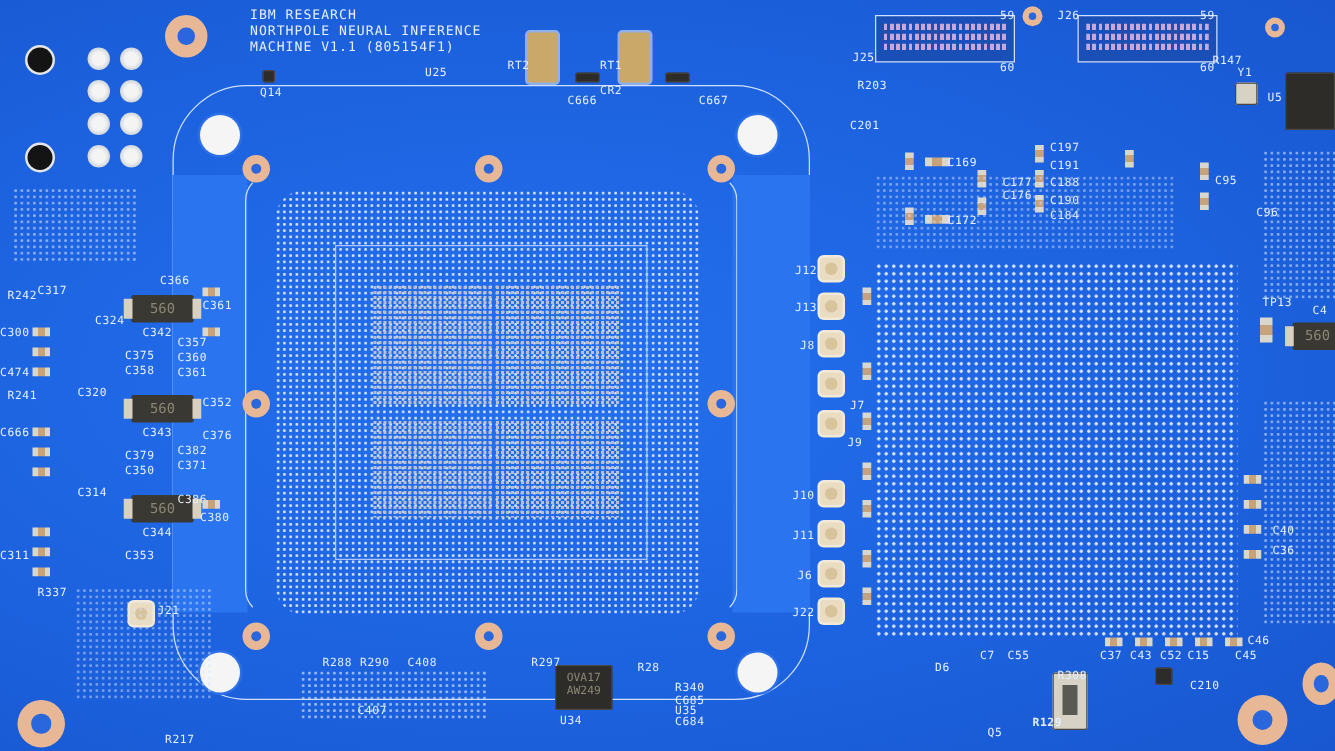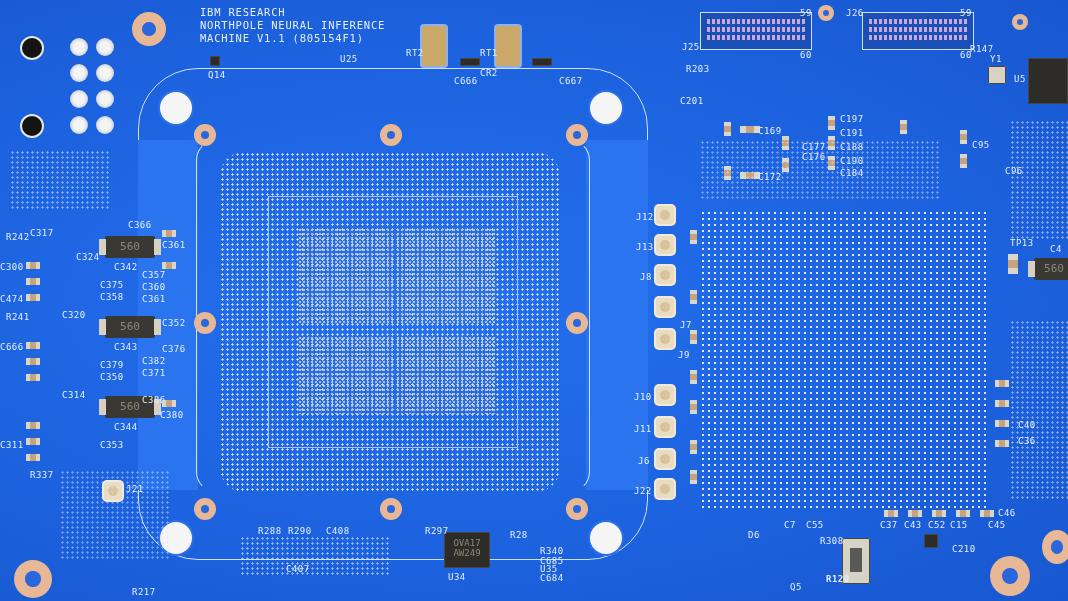--- a/index.html
+++ b/index.html
@@ -256,21 +256,21 @@
   <div class="silk" style="left:950px;top:520px;">C15</div>
   <div class="silk" style="left:998px;top:508px;">C46</div>
   <div class="silk" style="left:988px;top:520px;">C45</div>
   <div class="silk" style="left:784px;top:520px;">C7</div>
   <div class="silk" style="left:806px;top:520px;">C55</div>
   <div class="silk" style="left:748px;top:530px;">D6</div>
 
   <div class="chip" style="left:842px;top:538px;width:28px;height:46px;background:#d6d2c6;">
     <div style="position:absolute;left:8px;top:10px;width:12px;height:24px;background:#5a5a55;"></div>
   </div>
-  <div class="silk" style="left:800px;top:536px;padding-left:20px;">R308</div>
+  <div class="silk" style="left:826px;top:536px;padding-left:20px;">R308</div>
   <div class="silk" style="left:826px;top:574px;font-weight:bold;">R129</div>
   <div class="chip" style="left:924px;top:534px;width:14px;height:14px;"></div>
   <div class="silk" style="left:952px;top:544px;">C210</div>
   <div class="silk" style="left:930px;top:562px;"></div>
   <div class="silk" style="left:968px;top:562px;"></div>
 
   <div class="chip" style="left:444px;top:532px;width:46px;height:36px;">
     <div style="margin-top:6px;font-size:9px;">OVA17</div>
     <div style="font-size:9px;">AW249</div>
   </div>

